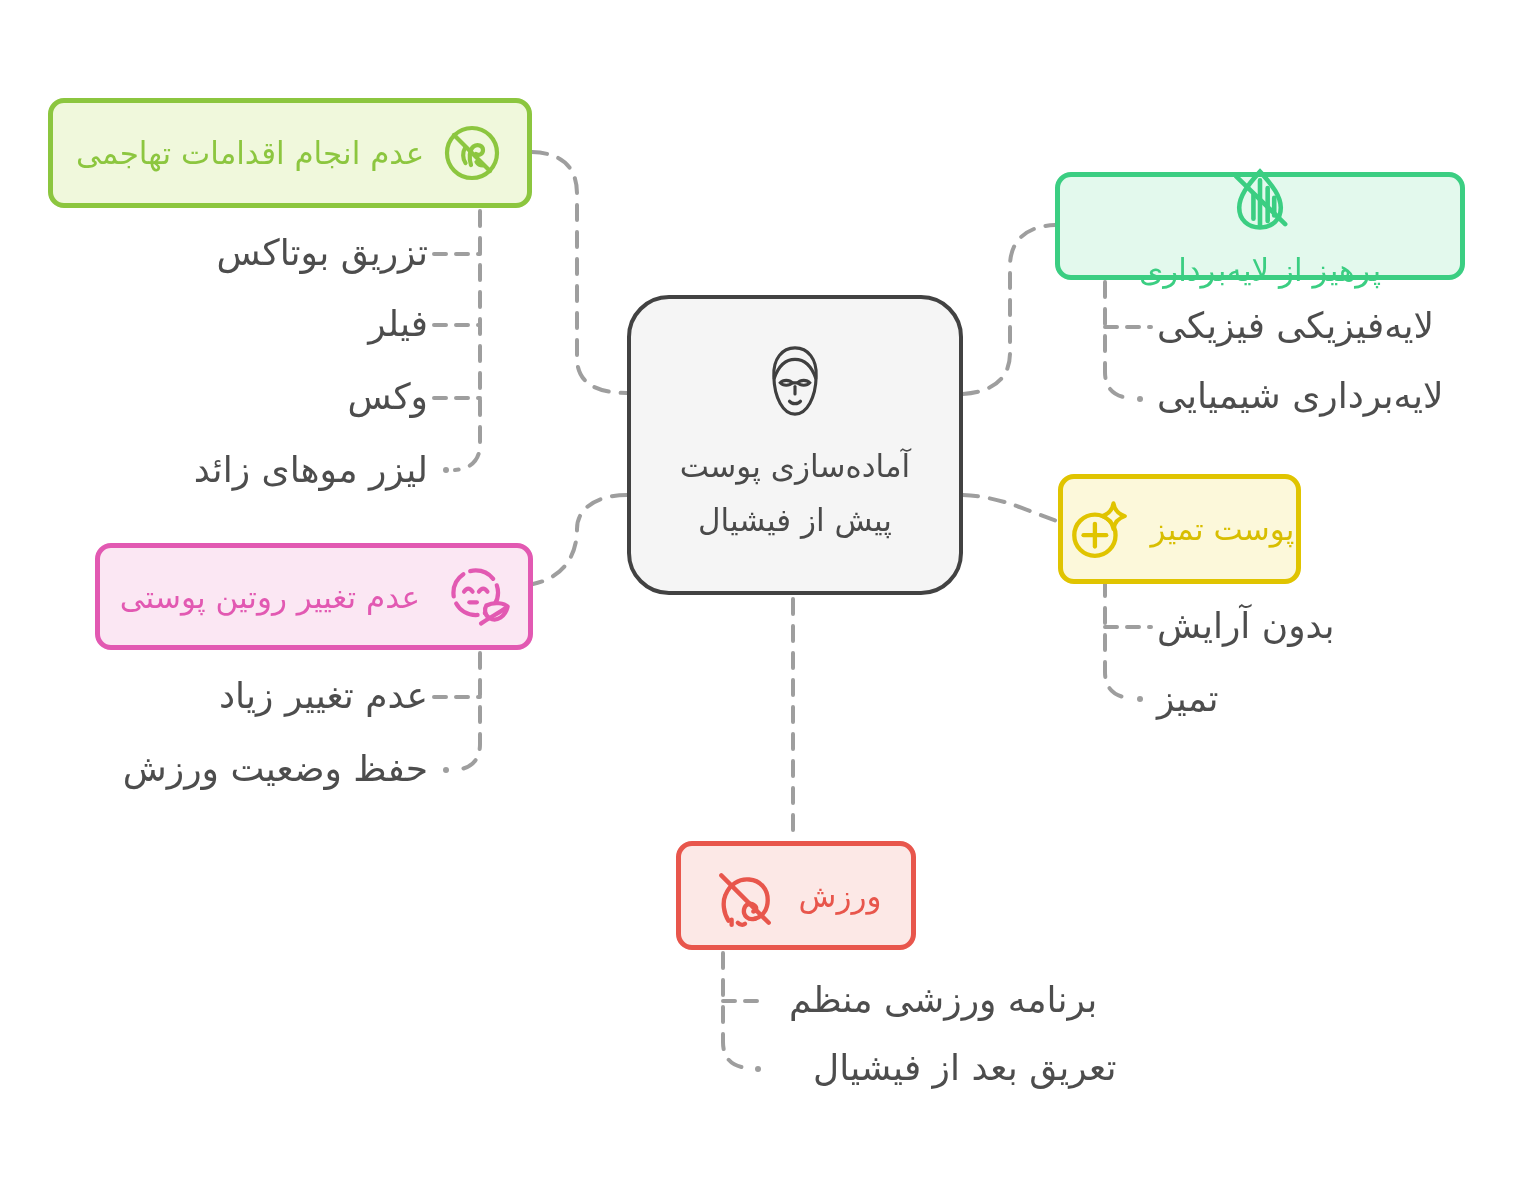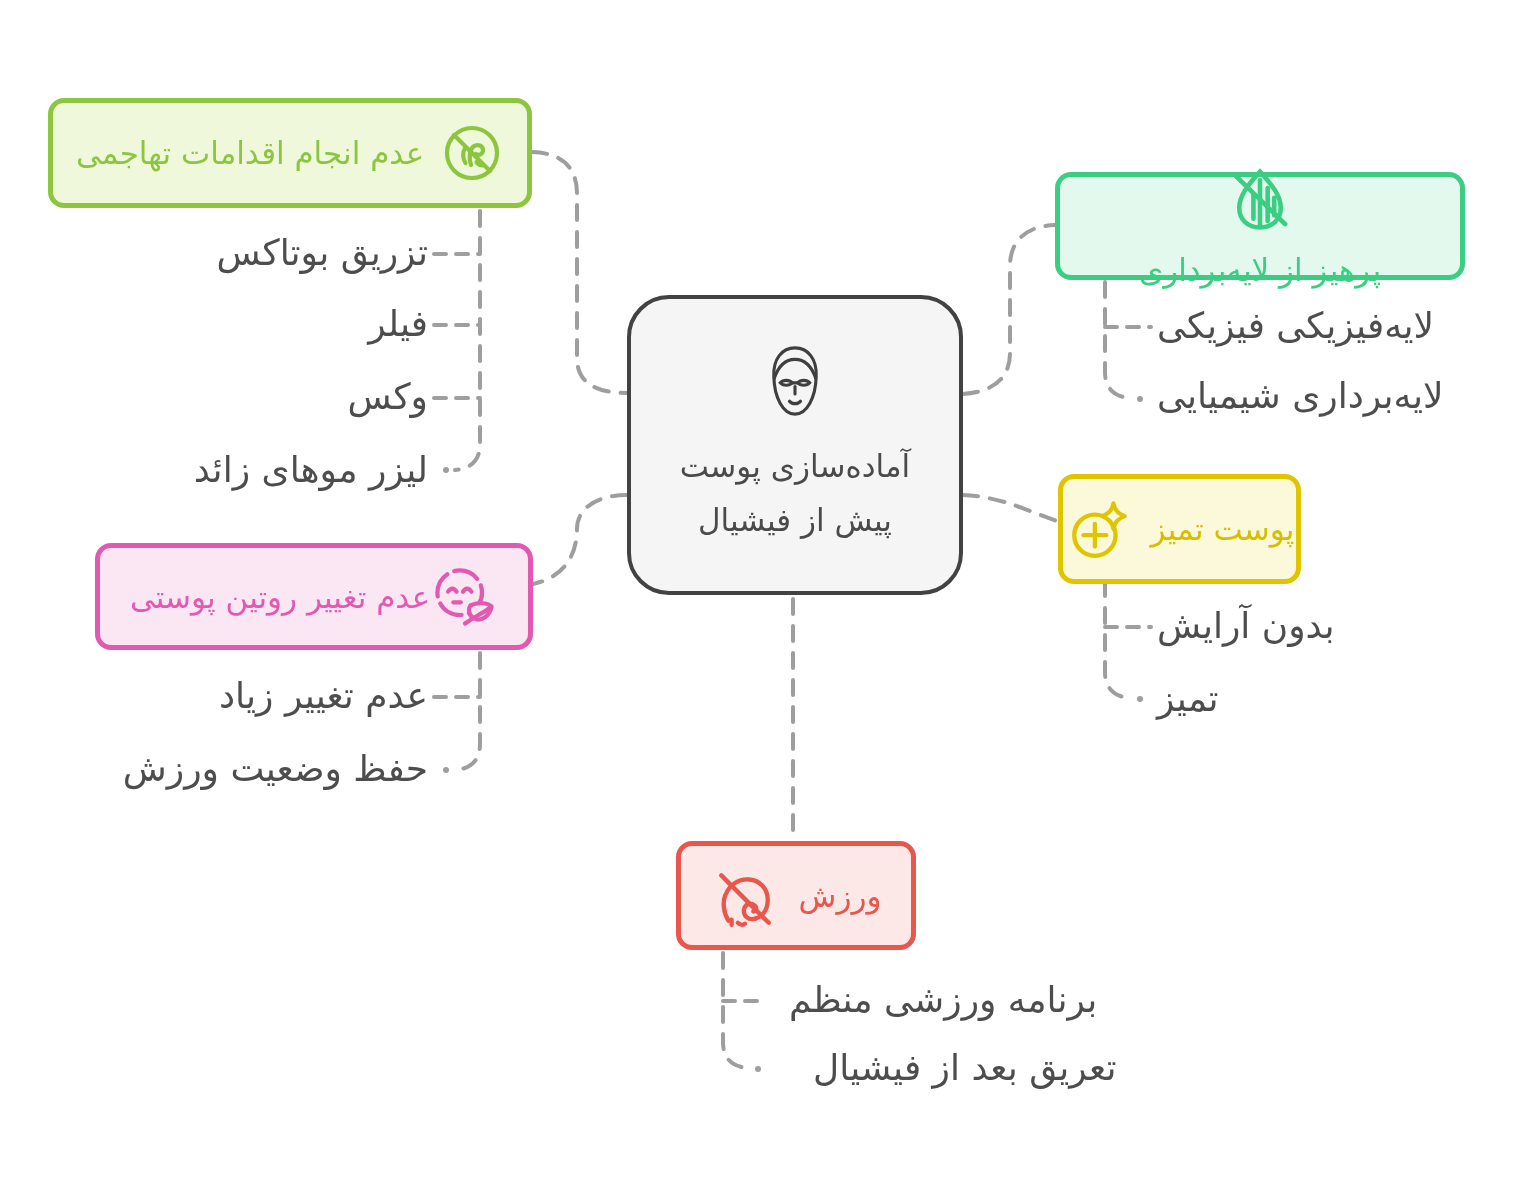--- a/index.html
+++ b/index.html
@@ -21,21 +21,21 @@
   .node .ic{flex:0 0 auto;display:flex;align-items:center;justify-content:center;}
 
   .node.center{
     left:627px;top:295px;width:336px;height:300px;border-radius:42px;
     border:4px solid var(--c-center);background:var(--f-center);
     flex-direction:column;justify-content:flex-start;z-index:2;
   }
   .center-title{color:#4A4A4A;font-size:31px;line-height:1.75;text-align:center;margin-top:10px;}
 
   .node.green {left:48px;  top:98px;  width:484px;height:110px;border:5px solid var(--c-green); background:var(--f-green); color:var(--c-green); direction:rtl;justify-content:center;gap:16px;padding:0 20px;}
-  .node.pink  {left:95px;  top:543px; width:438px;height:107px;border:5px solid var(--c-pink);  background:var(--f-pink);  color:var(--c-pink);  direction:rtl;justify-content:center;gap:0;padding:0 14px;}
+  .node.pink  {left:95px;  top:543px; width:438px;height:107px;border:5px solid var(--c-pink);  background:var(--f-pink);  color:var(--c-pink);  direction:rtl;gap:26px;padding:0 14px;}
   .node.mint  {left:1055px;top:172px; width:410px;height:108px;border:5px solid var(--c-mint);  background:var(--f-mint);  color:var(--c-mint);  direction:ltr;justify-content:center;gap:18px;padding:0 18px;flex-direction:column;}
   .node.yellow{left:1058px;top:468px; width:243px;height:110px;border:5px solid var(--c-yellow);background:var(--f-yellow);color:#D8BE00;        direction:ltr;justify-content:center;gap:20px;padding:0 16px;margin-top:6px;}
   .node.red   {left:676px; top:841px; width:240px;height:109px;border:5px solid var(--c-red);   background:var(--f-red);   color:var(--c-red);   direction:ltr;justify-content:center;gap:22px;padding:0 14px;}
   .node.mint .lbl,.node.yellow .lbl,.node.red .lbl{direction:rtl;}
 
   .sub{position:absolute;z-index:2;color:var(--c-item);font-size:36px;white-space:nowrap;transform:translateY(-53%);}
   .sub.rside{text-align:right;}
 </style>
 </head>
 <body>

